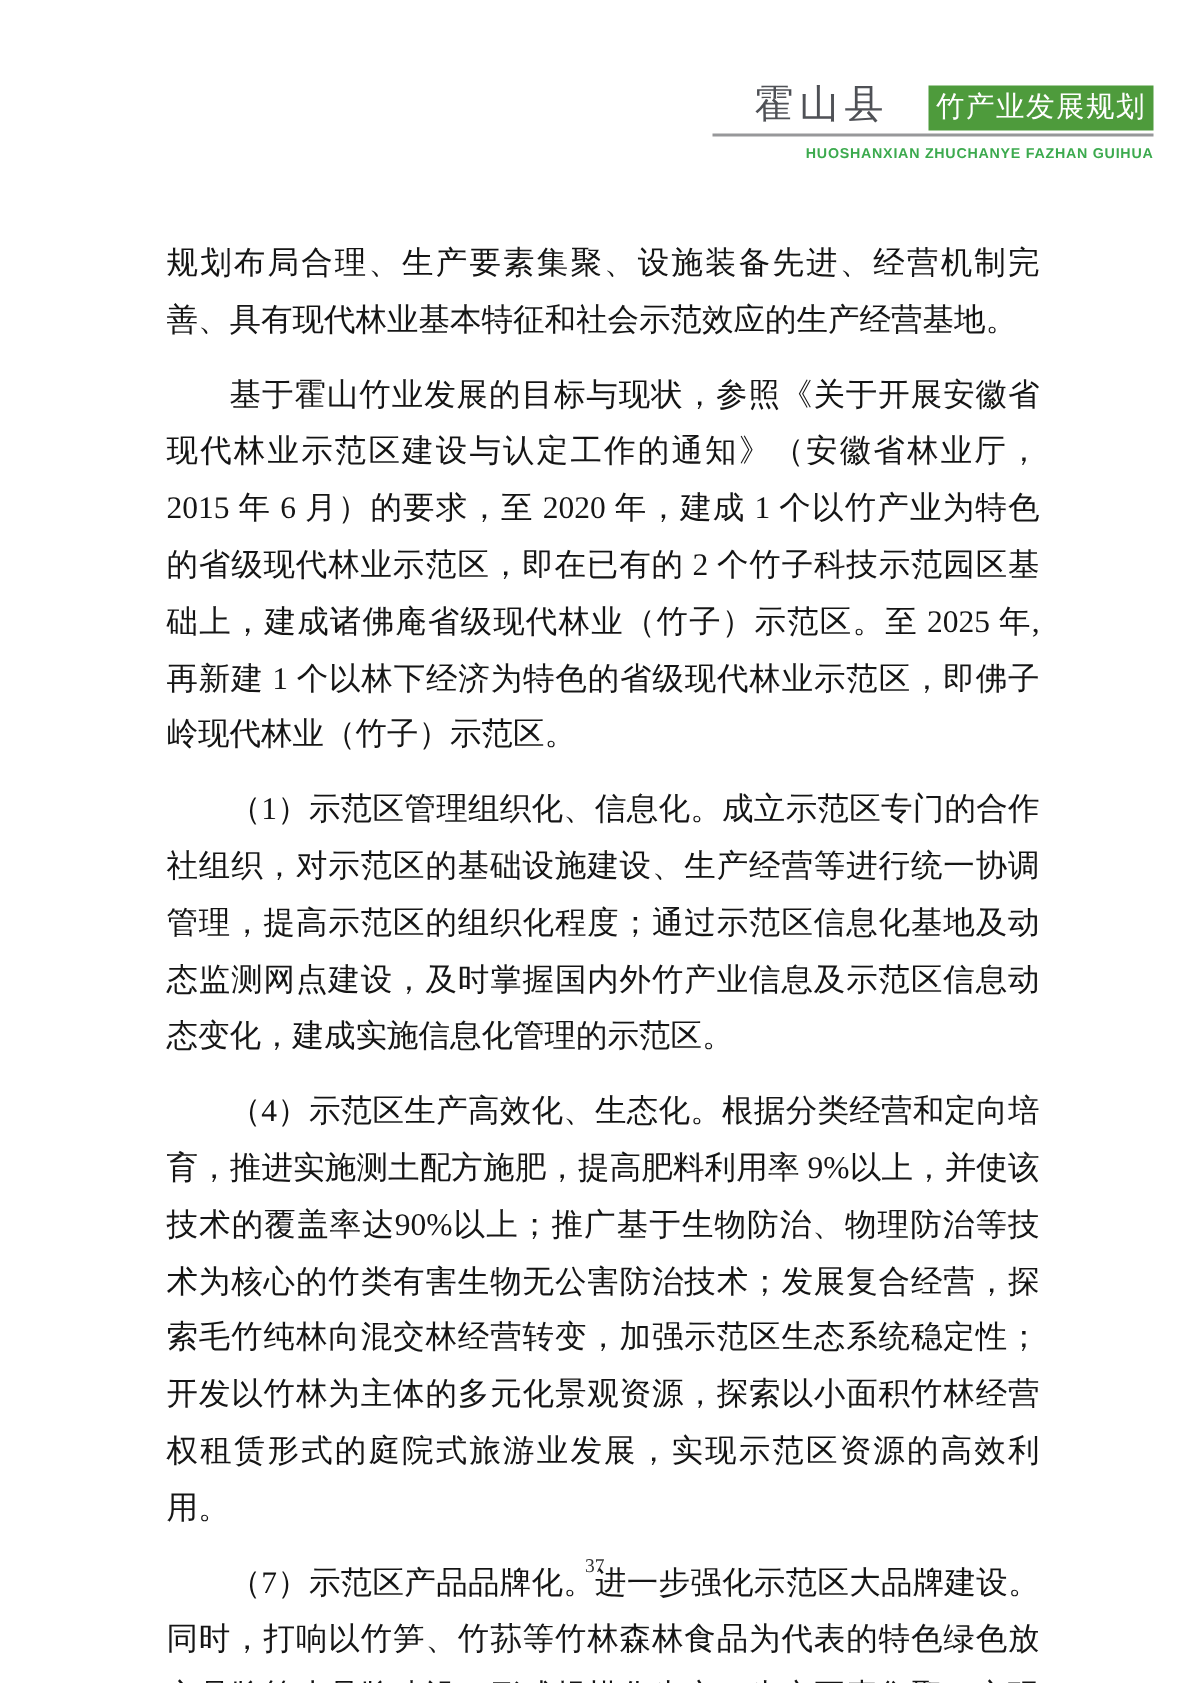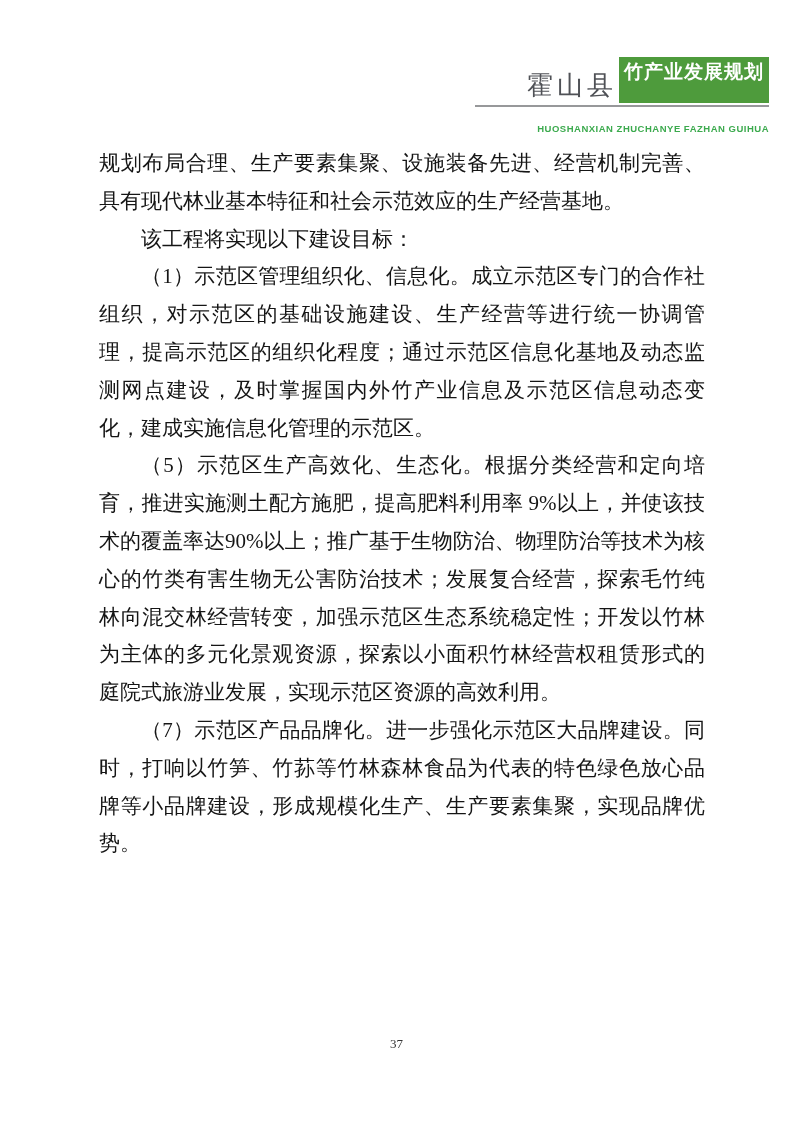--- a/index.html
+++ b/index.html
@@ -19,69 +19,70 @@
   .header {
     position: absolute;
     top: 57px;
     right: 24px;
     width: 294px;
   }
   .header-top {
     display: flex;
     justify-content: flex-end;
     align-items: flex-end;
+    gap: 24px;
   }
   .county {
     font-size: 26px;
     line-height: 1;
     color: #4f5156;
     letter-spacing: 4px;
     padding-bottom: 4px;
     margin-right: 2px;
     white-space: nowrap;
   }
   .title-box {
     display: inline-block;
     color: #ffffff;
     font-family: "Liberation Sans", "DejaVu Sans", sans-serif;
-    font-weight: bold;
+    font-weight: normal;
     font-size: 19px;
     line-height: 1;
-    padding: 5px 5px 22px 5px;
+    padding: 5px 5px 6px 5px;
     letter-spacing: 1px;
     white-space: nowrap;
   }
   .header-rule {
     border: none;
     border-top: 2px solid #97989a;
     margin: 2px 0 0 0;
   }
   .pinyin {
-    margin-top: 16px;
+    margin-top: 6px;
     text-align: right;
     font-family: "Liberation Sans", "DejaVu Sans", sans-serif;
     font-weight: bold;
     font-size: 9.5px;
     letter-spacing: 0.5px;
     white-space: nowrap;
   }
 
   
   .doc-body {
     position: absolute;
     left: 99px;
     top: 145px;
     width: 606px;
     font-size: 21px;
     line-height: 37.8px;
     color: #151515;
     text-align: justify;
   }
   .doc-body p {
-    margin: 0;
+    margin: 12px;
     padding: 0;
   }
   .doc-body p.indent {
     text-indent: 42px;
   }
   .lead {
     font-weight: normal;
   }
 
   
@@ -105,26 +106,26 @@
   </div>
   <hr class="header-rule">
   <div class="pinyin" style="color: rgb(60, 170, 78);">HUOSHANXIAN ZHUCHANYE FAZHAN GUIHUA</div>
 </div>
 
 <div class="doc-body">
   <p>
     <span>规划布局合理、生产要素集聚、设施装备先进、经营机制完善、具有现代林业基本特征和社会示范效应的生产经营基地。</span>
   </p>
   <p class="indent">
-    <span>该工程将实现以下建设目标：</span>
+    <span>基于霍山竹业发展的目标与现状，参照《关于开展安徽省现代林业示范区建设与认定工作的通知》（安徽省林业厅，2015 年 6 月）的要求，至 2020 年，建成 1 个以竹产业为特色的省级现代林业示范区，即在已有的 2 个竹子科技示范园区基础上，建成诸佛庵省级现代林业（竹子）示范区。至 2025 年,再新建 1 个以林下经济为特色的省级现代林业示范区，即佛子岭现代林业（竹子）示范区。</span>
   </p>
   <p class="indent">
     <span class="lead">（1）示范区管理组织化、信息化。</span><span>成立示范区专门的合作社组织，对示范区的基础设施建设、生产经营等进行统一协调管理，提高示范区的组织化程度；通过示范区信息化基地及动态监测网点建设，及时掌握国内外竹产业信息及示范区信息动态变化，建成实施信息化管理的示范区。</span>
   </p>
   <p class="indent">
-    <span class="lead">（5）示范区生产高效化、生态化。</span><span>根据分类经营和定向培育，推进实施测土配方施肥，提高肥料利用率 9%以上，并使该技术的覆盖率达90%以上；推广基于生物防治、物理防治等技术为核心的竹类有害生物无公害防治技术；发展复合经营，探索毛竹纯林向混交林经营转变，加强示范区生态系统稳定性；开发以竹林为主体的多元化景观资源，探索以小面积竹林经营权租赁形式的庭院式旅游业发展，实现示范区资源的高效利用。</span>
+    <span class="lead">（4）示范区生产高效化、生态化。</span><span>根据分类经营和定向培育，推进实施测土配方施肥，提高肥料利用率 9%以上，并使该技术的覆盖率达90%以上；推广基于生物防治、物理防治等技术为核心的竹类有害生物无公害防治技术；发展复合经营，探索毛竹纯林向混交林经营转变，加强示范区生态系统稳定性；开发以竹林为主体的多元化景观资源，探索以小面积竹林经营权租赁形式的庭院式旅游业发展，实现示范区资源的高效利用。</span>
   </p>
   <p class="indent">
     <span class="lead">（7）示范区产品品牌化。</span><span>进一步强化示范区大品牌建设。同时，打响以竹笋、竹荪等竹林森林食品为代表的特色绿色放心品牌等小品牌建设，形成规模化生产、生产要素集聚，实现品牌优势。</span>
   </p>
 </div>
 
 <div class="footer">37</div>
 
 </body></html>

